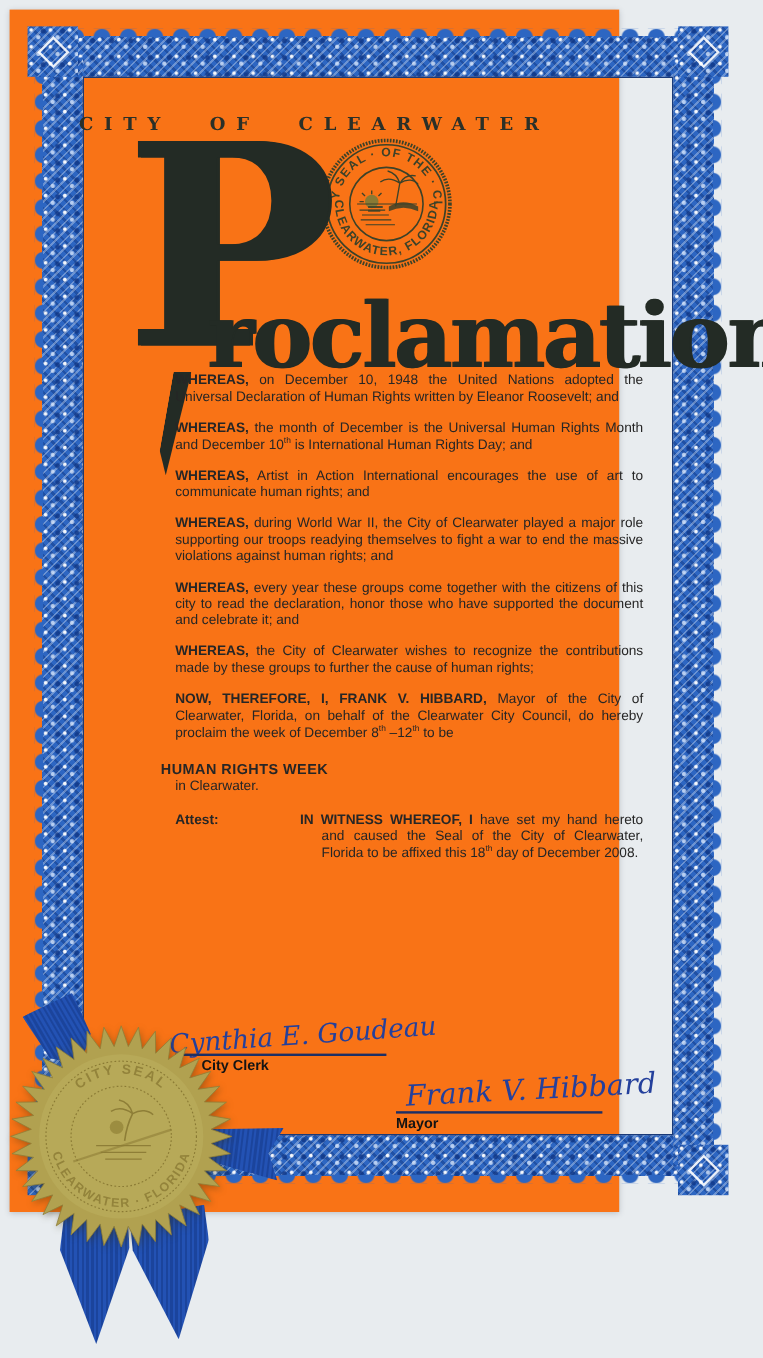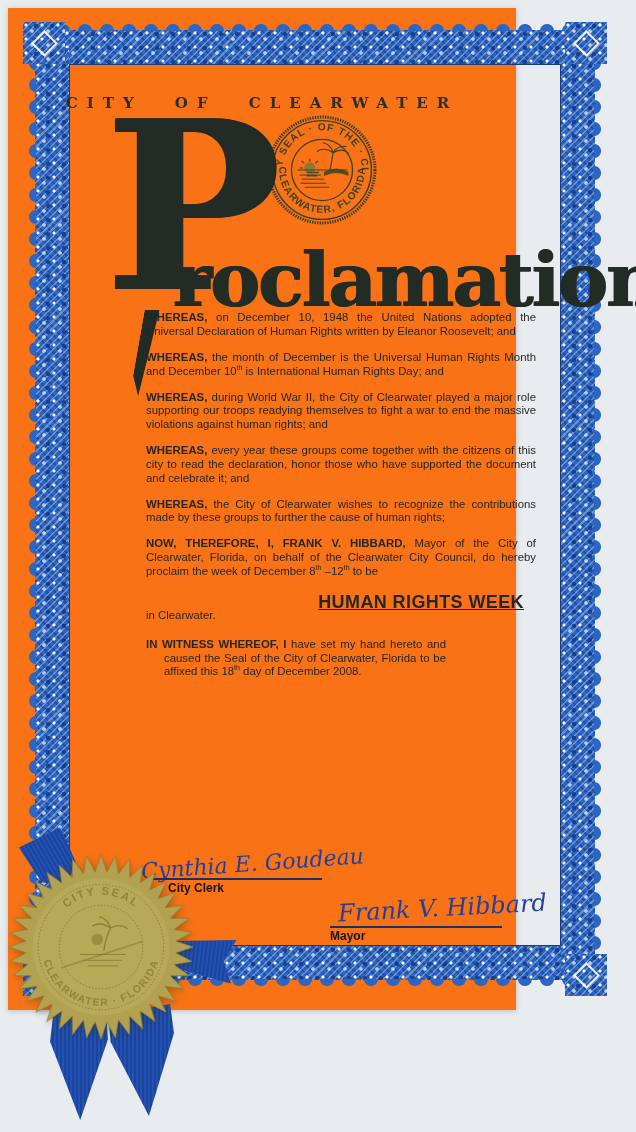--- a/index.html
+++ b/index.html
@@ -79,22 +79,22 @@
   }
   
   .doc-body{
     position:absolute;left:138px;top:303px;width:390px;
     font-size:11.4px;line-height:13.7px;color:#262626;text-align:justify;
   }
   .para{margin:0 0 12.4px 0;}
   .plead{font-weight:bold;}
   sup{font-size:7px;line-height:0;vertical-align:super;}
   .week{
-    font-weight:bold;font-size:18px;text-align:right;letter-spacing:.4px;
-    margin:17px 0 0 0;transform:translateX(-12px);text-decoration:underline;
+    font-weight:bold;font-size:12px;text-align:left;letter-spacing:.4px;
+    margin:17px 0 0 0;transform:translateX(-12px);
   }
   .inclw{text-align:left;}
   .attest-row{display:flex;margin-top:15px;}
   .attest{font-weight:bold;width:104px;flex:none;text-align:left;}
   .witness{width:282px;padding-left:18px;text-indent:-18px;text-align:justify;}
   
   .sig{
     position:absolute;font-family:"DejaVu Serif",serif;font-style:italic;
     color:#24409c;white-space:nowrap;
   }
@@ -168,29 +168,31 @@
     </g>
   </svg>
 
   <div class="procl-p">P</div>
   <div class="procl-tail"></div>
   <div class="procl-rest">roclamation</div>
 
   <div class="doc-body">
     <p class="para"><span class="plead">WHEREAS,</span> <span>on December 10, 1948 the United Nations adopted the Universal Declaration of Human Rights written by Eleanor Roosevelt; and</span></p>
     <p class="para"><span class="plead">WHEREAS,</span> <span>the month of December is the Universal Human Rights Month and December 10<sup>th</sup> is International Human Rights Day; and</span></p>
+    <p class="para"><span class="plead">WHEREAS,</span> <span>Artist in Action International encourages the use of art to communicate human rights; and</span></p>
     <p class="para"><span class="plead">WHEREAS,</span> <span>during World War II, the City of Clearwater played a major role supporting our troops readying themselves to fight a war to end the massive violations against human rights; and</span></p>
     <p class="para"><span class="plead">WHEREAS,</span> <span>every year these groups come together with the citizens of this city to read the declaration, honor those who have supported the document and celebrate it; and</span></p>
     <p class="para"><span class="plead">WHEREAS,</span> <span>the City of Clearwater wishes to recognize the contributions made by these groups to further the cause of human rights;</span></p>
     <p class="para"><span class="plead">NOW, THEREFORE, I, FRANK V. HIBBARD,</span> <span>Mayor of the City of Clearwater, Florida, on behalf of the Clearwater City Council, do hereby proclaim the week of December 8<sup>th</sup> –12<sup>th</sup> to be</span></p>
 
     <p class="para week">HUMAN RIGHTS WEEK</p>
     <p class="para inclw">in Clearwater.</p>
 
     <div class="attest-row">
+      <div class="attest">Attest:</div>
       <div class="witness"><span class="plead">IN WITNESS WHEREOF, I</span> <span>have set my hand hereto and caused the Seal of the City of Clearwater, Florida to be affixed this 18<sup>th</sup> day of December 2008.</span></div>
     </div>
   </div>
 
   <div class="sig sig-clerk">Cynthia E. Goudeau</div>
   <div class="sig-line line-clerk"></div>
   <div class="sig-label label-clerk">City Clerk</div>
 
   <div class="sig sig-mayor">Frank V. Hibbard</div>
   <div class="sig-line line-mayor"></div>

